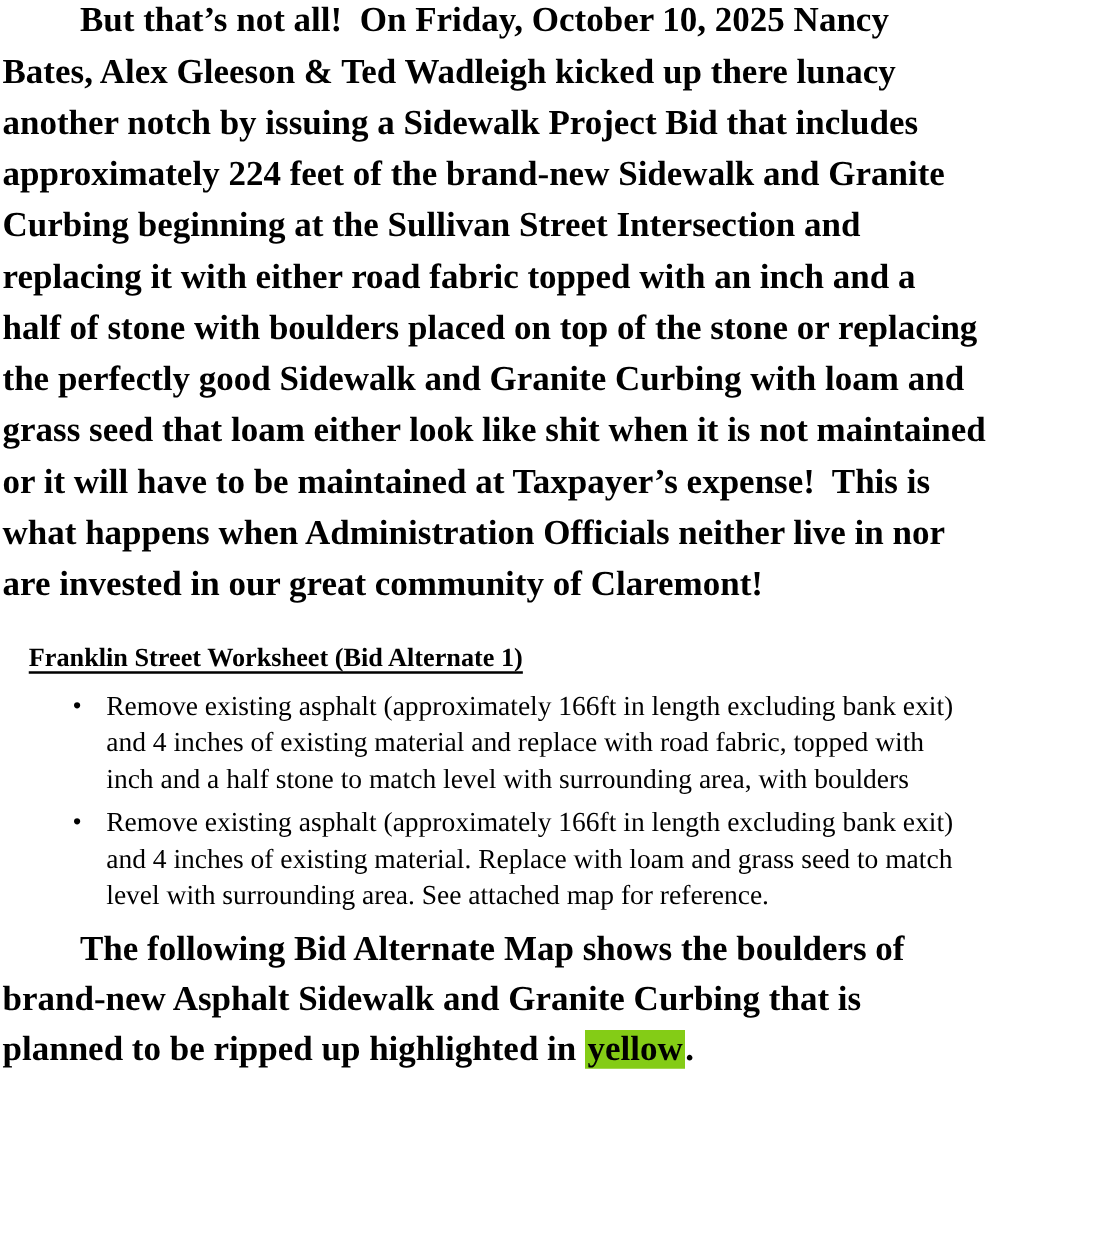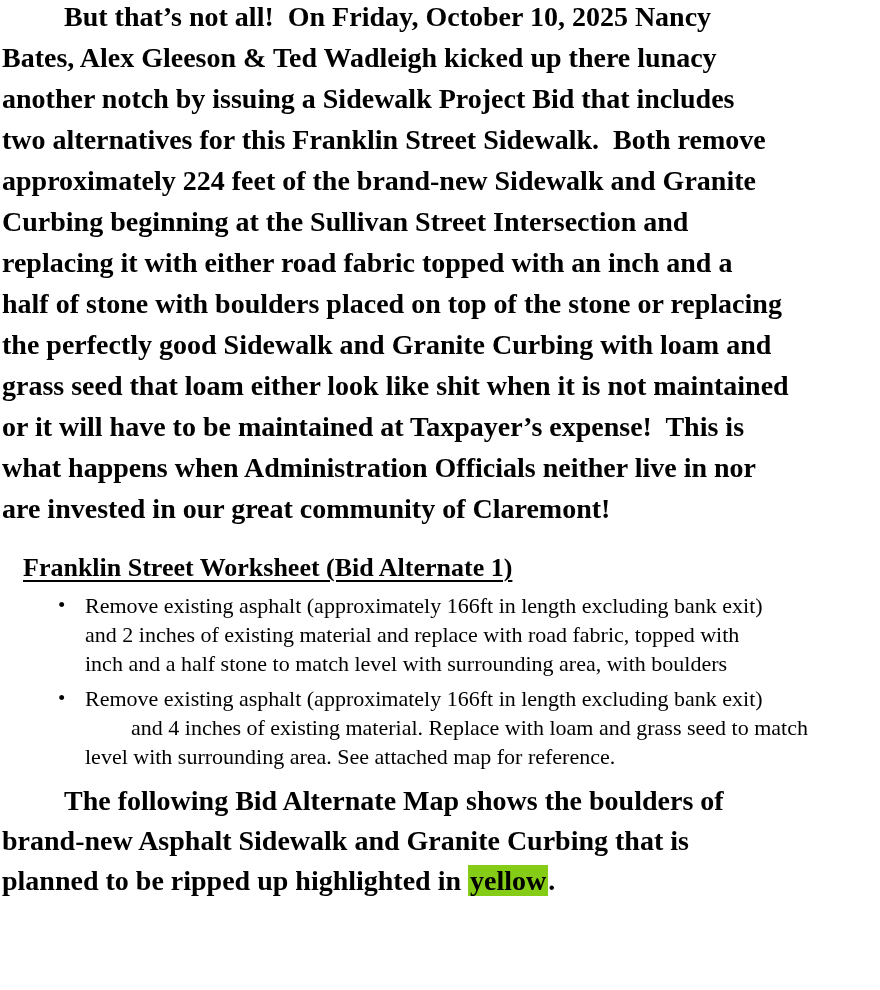--- a/index.html
+++ b/index.html
@@ -27,21 +27,21 @@
   .closing-para .line {
     white-space: pre;
     padding-left: 2px;
   }
   .line.first-indent {
     padding-left: 64px;
   }
   
   .ws-heading {
     margin: 24px 0 0 23px;
-    font-size: 26px;
+    font-size: 21px;
     font-weight: bold;
     line-height: 29px;
   }
   .ws-heading .heading-text {
     text-decoration: underline;
     text-decoration-thickness: 2px;
     text-underline-offset: 4px;
   }
   .bullet-item {
     display: flex;
@@ -78,52 +78,51 @@
 </style>
 </head>
 <body>
 
 <div class="doc-page" style="color: rgb(0, 0, 0);">
 
   <div class="main-para">
     <div class="line first-indent">But that’s not all!  On Friday, October 10, 2025 Nancy</div>
     <div class="line">Bates, Alex Gleeson &amp; Ted Wadleigh kicked up there lunacy</div>
     <div class="line">another notch by issuing a Sidewalk Project Bid that includes</div>
-    <div class="line">two alternatives for this Franklin Street Sidewalk.  Both remove</div>
     <div class="line">approximately 224 feet of the brand-new Sidewalk and Granite</div>
     <div class="line">Curbing beginning at the Sullivan Street Intersection and</div>
     <div class="line">replacing it with either road fabric topped with an inch and a</div>
     <div class="line">half of stone with boulders placed on top of the stone or replacing</div>
     <div class="line">the perfectly good Sidewalk and Granite Curbing with loam and</div>
     <div class="line">grass seed that loam either look like shit when it is not maintained</div>
     <div class="line">or it will have to be maintained at Taxpayer’s expense!  This is</div>
     <div class="line">what happens when Administration Officials neither live in nor</div>
     <div class="line">are invested in our great community of Claremont!</div>
   </div>
 
   <div class="ws-1">
     <div class="ws-heading">
       <span class="heading-text">Franklin Street Worksheet (Bid Alternate 1)</span>
     </div>
     <div class="bullet-item">
       <span class="bullet-marker">•</span>
       <span class="bullet-lines">
         <span class="line" style="display: block;">Remove existing asphalt (approximately 166ft in length excluding bank exit)</span>
-        <span class="line" style="display: block;">and 2 inches of existing material and replace with road fabric, topped with</span>
+        <span class="line" style="display: block;">and 4 inches of existing material and replace with road fabric, topped with</span>
         <span class="line" style="display: block;">inch and a half stone to match level with surrounding area, with boulders</span>
       </span>
     </div>
   </div>
 
   <div class="ws-2">
     <div class="bullet-item">
       <span class="bullet-marker">•</span>
       <span class="bullet-lines">
         <span class="line" style="display: block;">Remove existing asphalt (approximately 166ft in length excluding bank exit)</span>
-        <span class="line" style="display: block; margin-left: 46px;">and 4 inches of existing material. Replace with loam and grass seed to match</span>
+        <span class="line" style="display: block;">and 4 inches of existing material. Replace with loam and grass seed to match</span>
         <span class="line" style="display: block;">level with surrounding area. See attached map for reference.</span>
       </span>
     </div>
   </div>
 
   <div class="closing-para">
     <div class="line first-indent">The following Bid Alternate Map shows the boulders of</div>
     <div class="line">brand-new Asphalt Sidewalk and Granite Curbing that is</div>
     <div class="line"><span>planned to be ripped up highlighted in </span><span class="hl-word" style="background: #84cc16;">yellow</span><span>.</span></div>
   </div>

